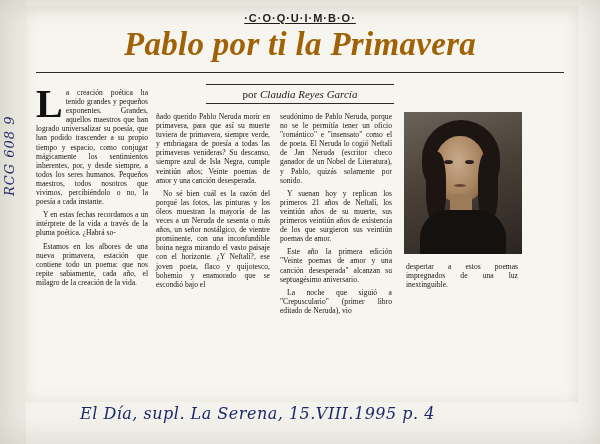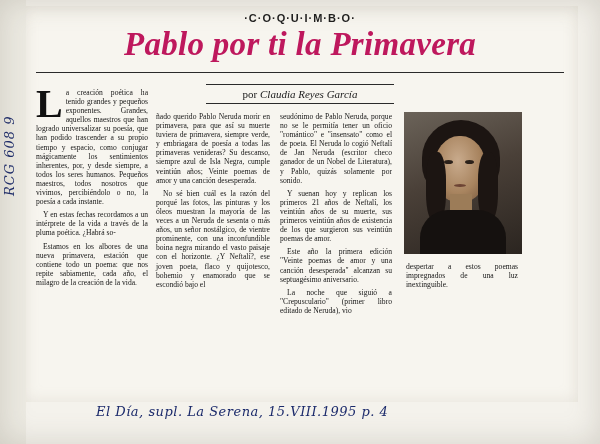--- a/index.html
+++ b/index.html
@@ -41,32 +41,33 @@
     position: absolute;
     top: 12px;
     left: 0;
     width: 600px;
     text-align: center;
     font-family: "Liberation Sans", sans-serif;
     font-size: 11px;
     font-weight: bold;
     letter-spacing: 1px;
     color: #1d1d1d;
+    text-decoration: underline;
   }
   .headline {
     position: absolute;
     top: 26px;
     left: 0;
     width: 600px;
     text-align: center;
     font-family: "Liberation Serif", serif;
     font-style: italic;
     font-weight: bold;
     font-size: 33px;
-    color: #be185d;
+    color: #a16207;
     letter-spacing: 0.3px;
   }
   .rule {
     position: absolute;
     left: 36px;
     top: 72px;
     width: 528px;
     height: 1px;
     background: #2a2a2a;
   }
@@ -239,23 +240,23 @@
   #hw-left {
     left: 2px;
     top: 196px;
     font-size: 13px;
     transform: rotate(-90deg);
     transform-origin: left top;
     white-space: nowrap;
     letter-spacing: 1px;
   }
   #hw-bottom {
-    left: 96px;
+    left: 80px;
     top: 404px;
-    font-size: 13px;
+    font-size: 16px;
     letter-spacing: 0.5px;
     white-space: nowrap;
   }
   .edge-shadow {
     position: absolute;
     left: 0; top: 0;
     width: 600px; height: 444px;
     pointer-events: none;
     box-shadow: inset 0 0 30px rgba(120,110,95,0.25);
   }

